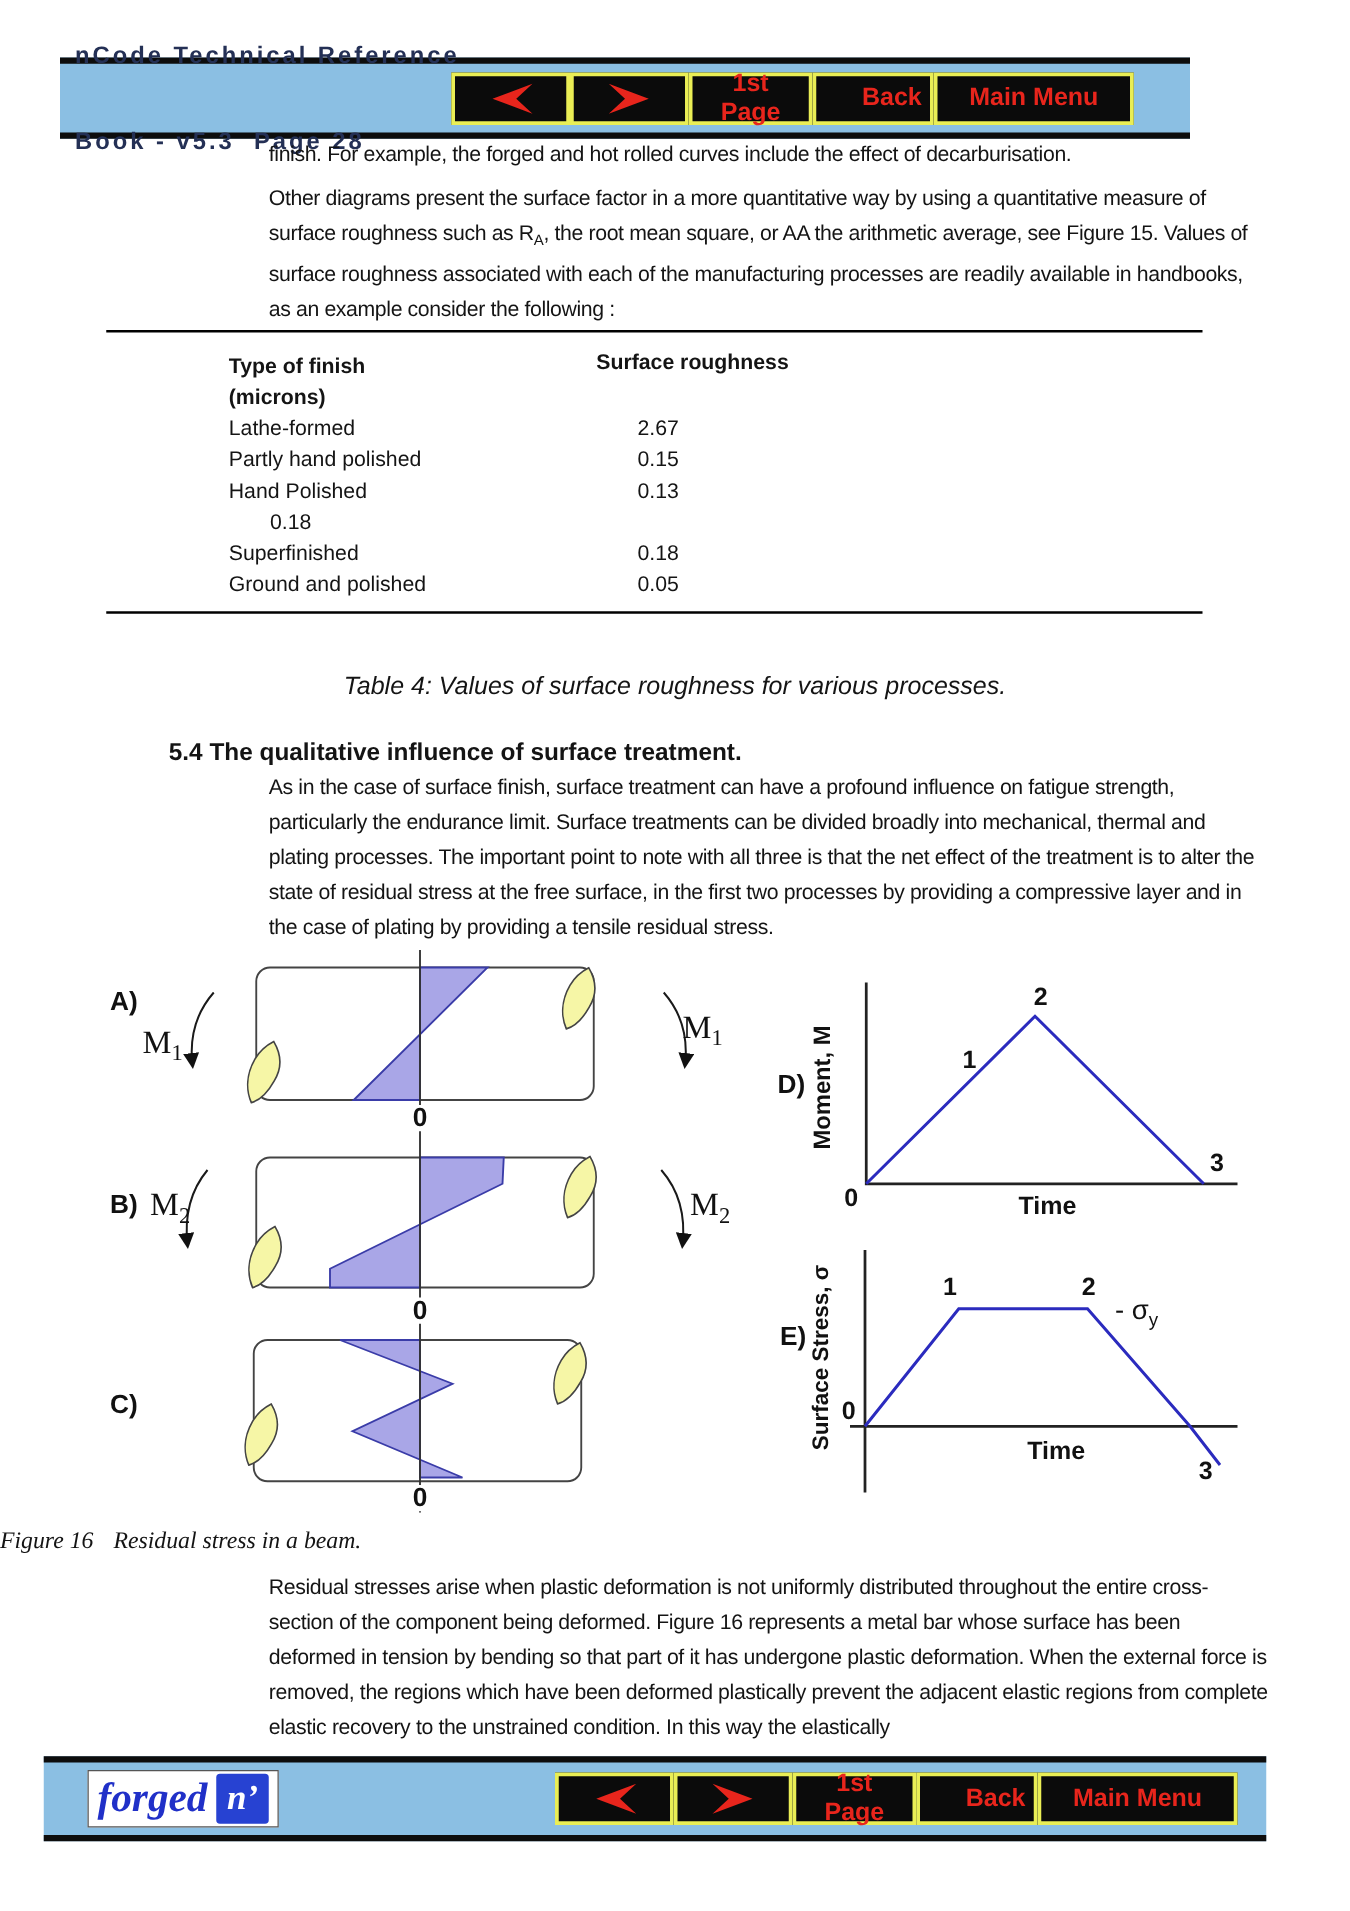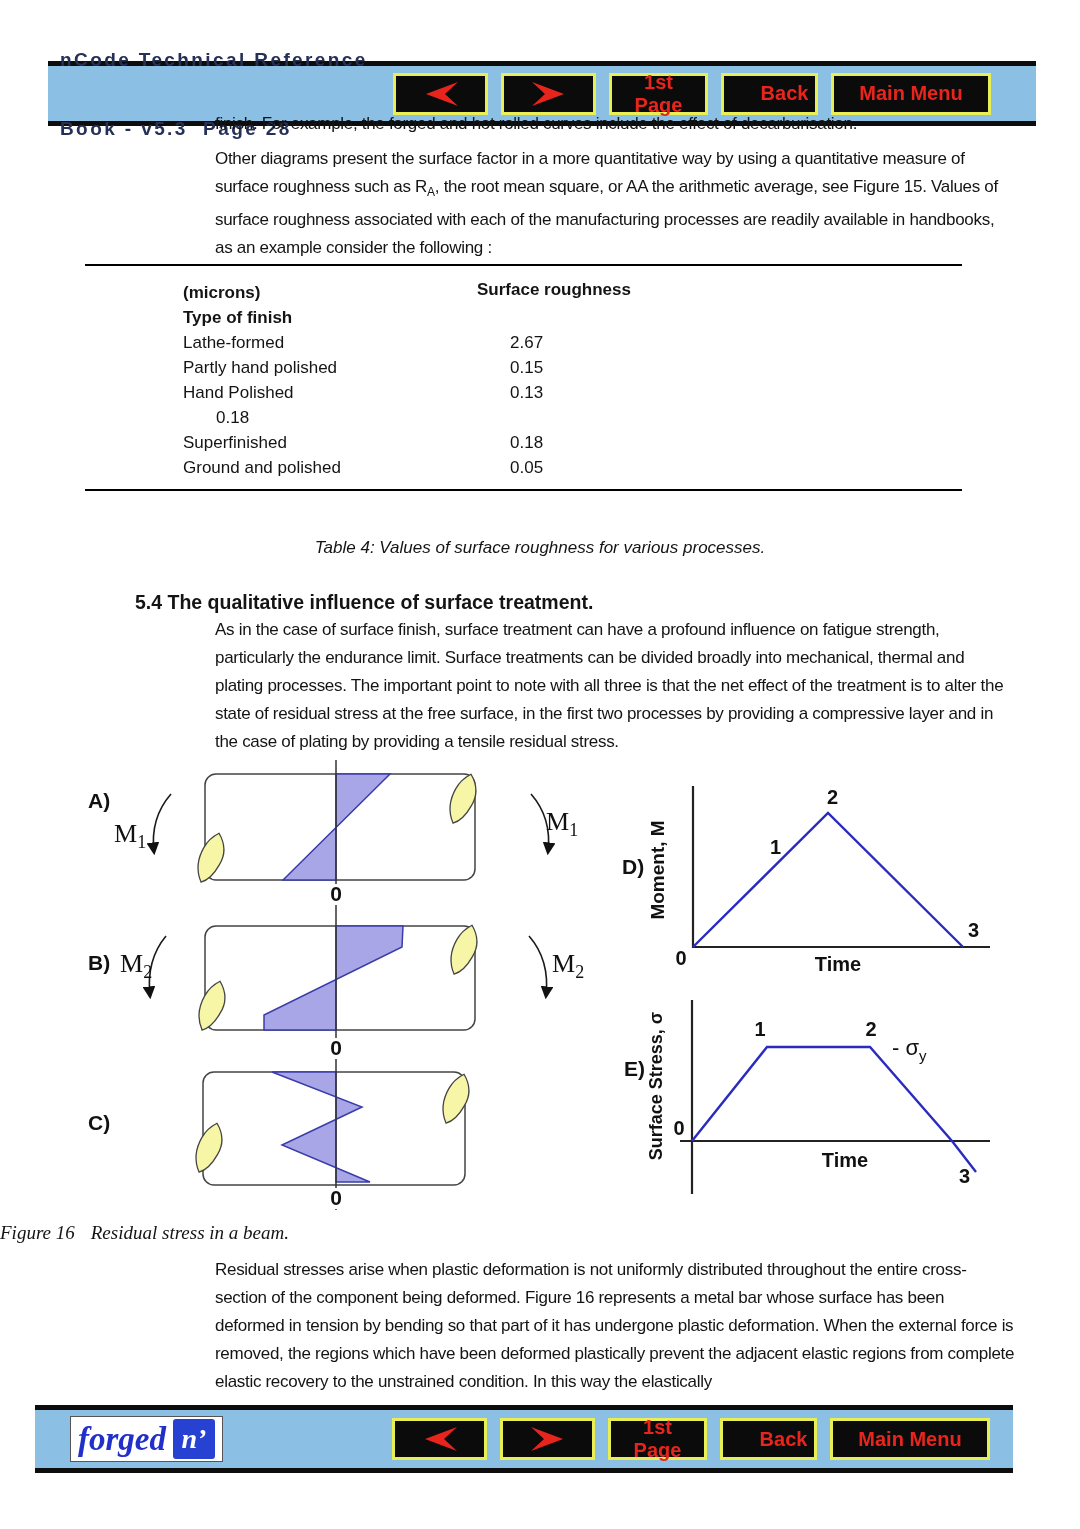--- a/index.html
+++ b/index.html
@@ -4,21 +4,21 @@
 <style>
   html,body{margin:0;padding:0;background:#fff;}
   .page{position:relative;width:1080px;height:1529px;background:#fff;overflow:hidden;
         font-family:"Liberation Sans",sans-serif;color:#141414;}
 
   
   .bar{position:absolute;background:var(--bar_blue);border-top:5px solid #0d0d0d;
        border-bottom:5px solid #0d0d0d;display:flex;align-items:center;}
   .bar-title{margin-left:12px;font-weight:bold;font-size:19px;line-height:23px;
              color:#243055;letter-spacing:2.4px;white-space:pre;}
-  .nav-buttons{position:absolute;display:flex;gap:13px;align-items:center;}
+  .nav-buttons{position:absolute;display:flex;align-items:center;}
   .header-bar .nav-buttons{right:45px;}
   .footer-bar .nav-buttons{right:23px;}
   .nav-btn{height:42px;background:#0b0b0b;border:3px solid var(--button_yellow);
            color:var(--button_red);font-family:"Liberation Sans",sans-serif;
            font-weight:bold;font-size:20px;display:flex;align-items:center;
            justify-content:center;padding:0 6px;cursor:pointer;box-sizing:border-box;}
   .nav-btn.icon{width:95px;}
   .nav-btn.w1{width:99px;}
   .nav-btn.w2{width:97px;padding-left:36px;}
   .nav-btn.wide{width:160px;}
@@ -45,39 +45,39 @@
               border-top:2px solid #000;border-bottom:2px solid #000;
               padding:14px 0 9px 98px;font-size:17px;}
   .t-head{display:flex;font-weight:bold;}
   .t-col1{width:294px;}
   .t-head div div{line-height:25px;}
   .t-rows{}
   .t-row{display:flex;line-height:25px;}
   .t-val{padding-left:33px;}
 
   .table-caption{position:absolute;top:538px;left:0;width:1080px;text-align:center;
-                 font-style:italic;font-size:17px;}
+                 font-style:italic;font-size:20px;}
   .section-heading{position:absolute;top:591px;left:135px;font-weight:bold;font-size:19.5px;}
   .figure-caption{position:absolute;top:1222px;left:0;width:1080px;text-align:left;
                   font-family:"Liberation Serif",serif;font-style:italic;font-size:19px;}
   .figure-caption .fc-label{margin-right:16px;}
 
   .figure-svg{position:absolute;left:70px;top:758px;}
 
   
   .svgt{font-family:"Liberation Sans",sans-serif;fill:#111;}
   .svgt.b{font-weight:bold;}
   .serifM{font-family:"Liberation Serif",serif;font-size:26px;fill:#111;}
 </style>
 </head>
 <body>
 
 <div class="page">
 
-  <div class="bar header-bar" style="left:48px;top:61px;width:988px;height:55px;">
+  <div class="bar header-bar" style="left:48px;top:46px;width:904px;height:55px;">
     <div class="bar-title">
       <div>nCode Technical Reference</div>
       <div>Book - v5.3  Page 28</div>
     </div>
     <div class="nav-buttons">
       <button class="nav-btn icon">
         <svg class="arrow-ic" width="42" height="28" viewBox="0 0 42 28">
             <polygon points="38,2 6,14 38,26 25,14"></polygon>
           </svg>
       </button>
@@ -92,22 +92,22 @@
     </div>
   </div>
 
   <p class="body-text" style="top:110px;">finish. For example, the forged and hot rolled curves include the effect of decarburisation.</p>
 
   <p class="body-text" style="top:145px;"><span>Other diagrams present the surface factor in a more quantitative way by using a quantitative measure of surface roughness such as R</span><sub class="ra">A</sub><span>, the root mean square, or AA the arithmetic average, see Figure 15. Values of surface roughness associated with each of the manufacturing processes are readily available in handbooks, as an example consider the following :</span></p>
 
   <div class="data-table">
     <div class="t-head">
       <div class="t-col1">
+        <div>Type of finish</div>
         <div>(microns)</div>
-        <div>Type of finish</div>
       </div>
       <div>Surface roughness</div>
     </div>
     <div class="t-rows">
       <div class="t-row">
         <span class="t-col1">Lathe-formed</span>
         <span class="t-val">2.67</span>
         </div>
       <div class="t-row">
         <span class="t-col1">Partly hand polished</span>

